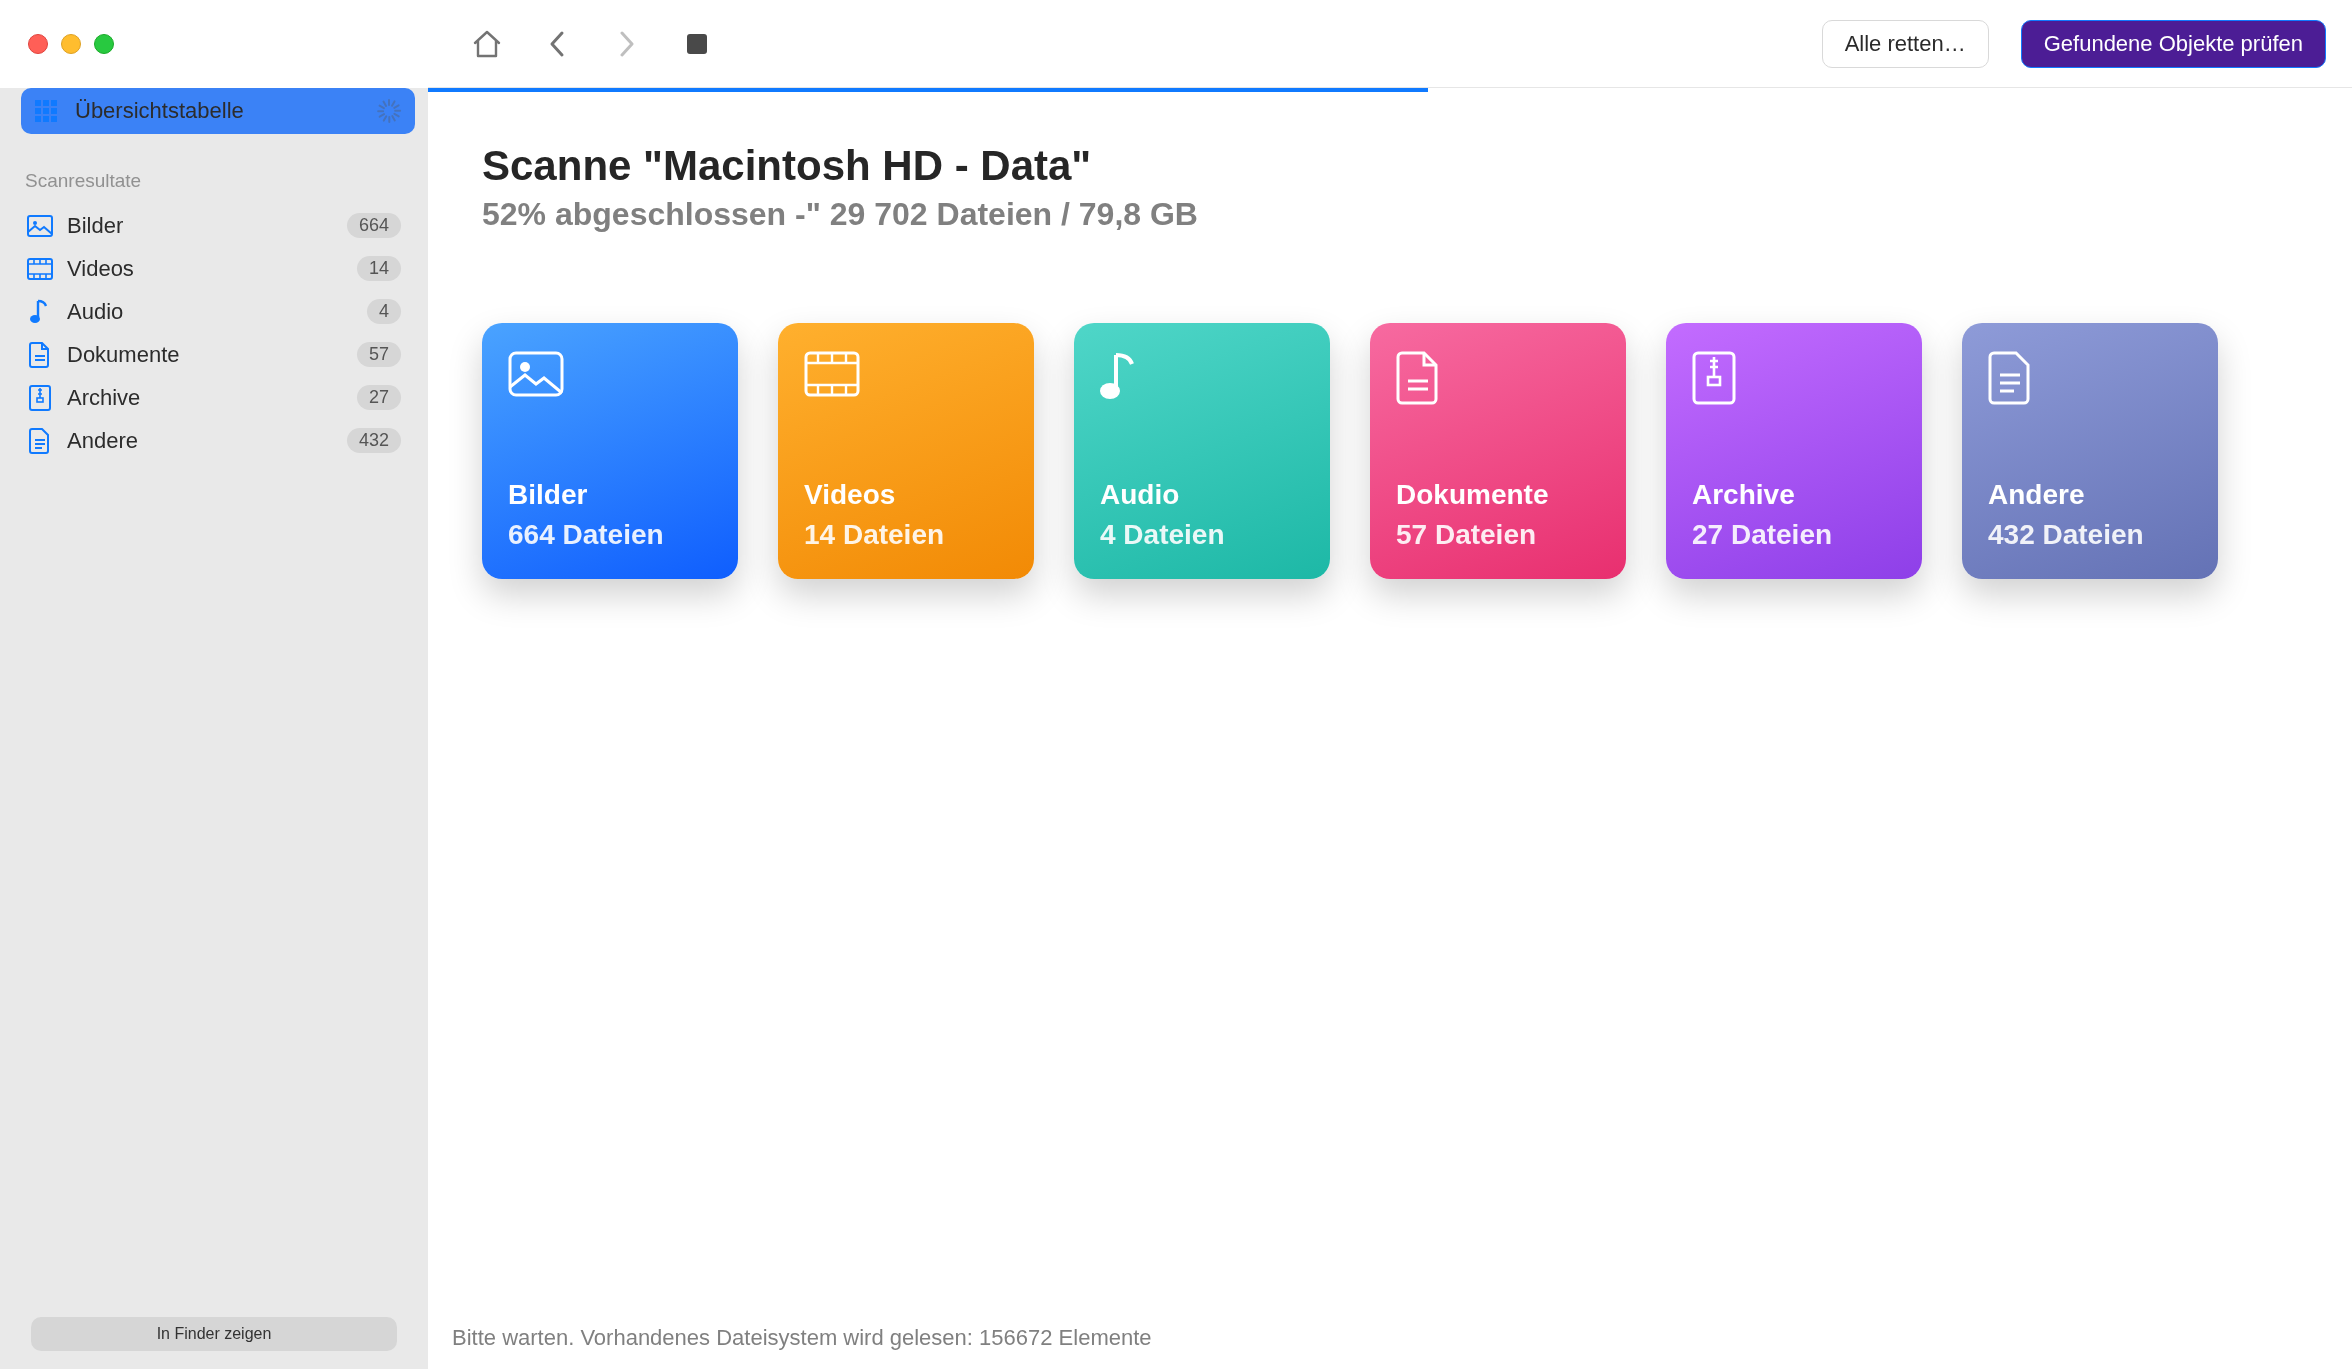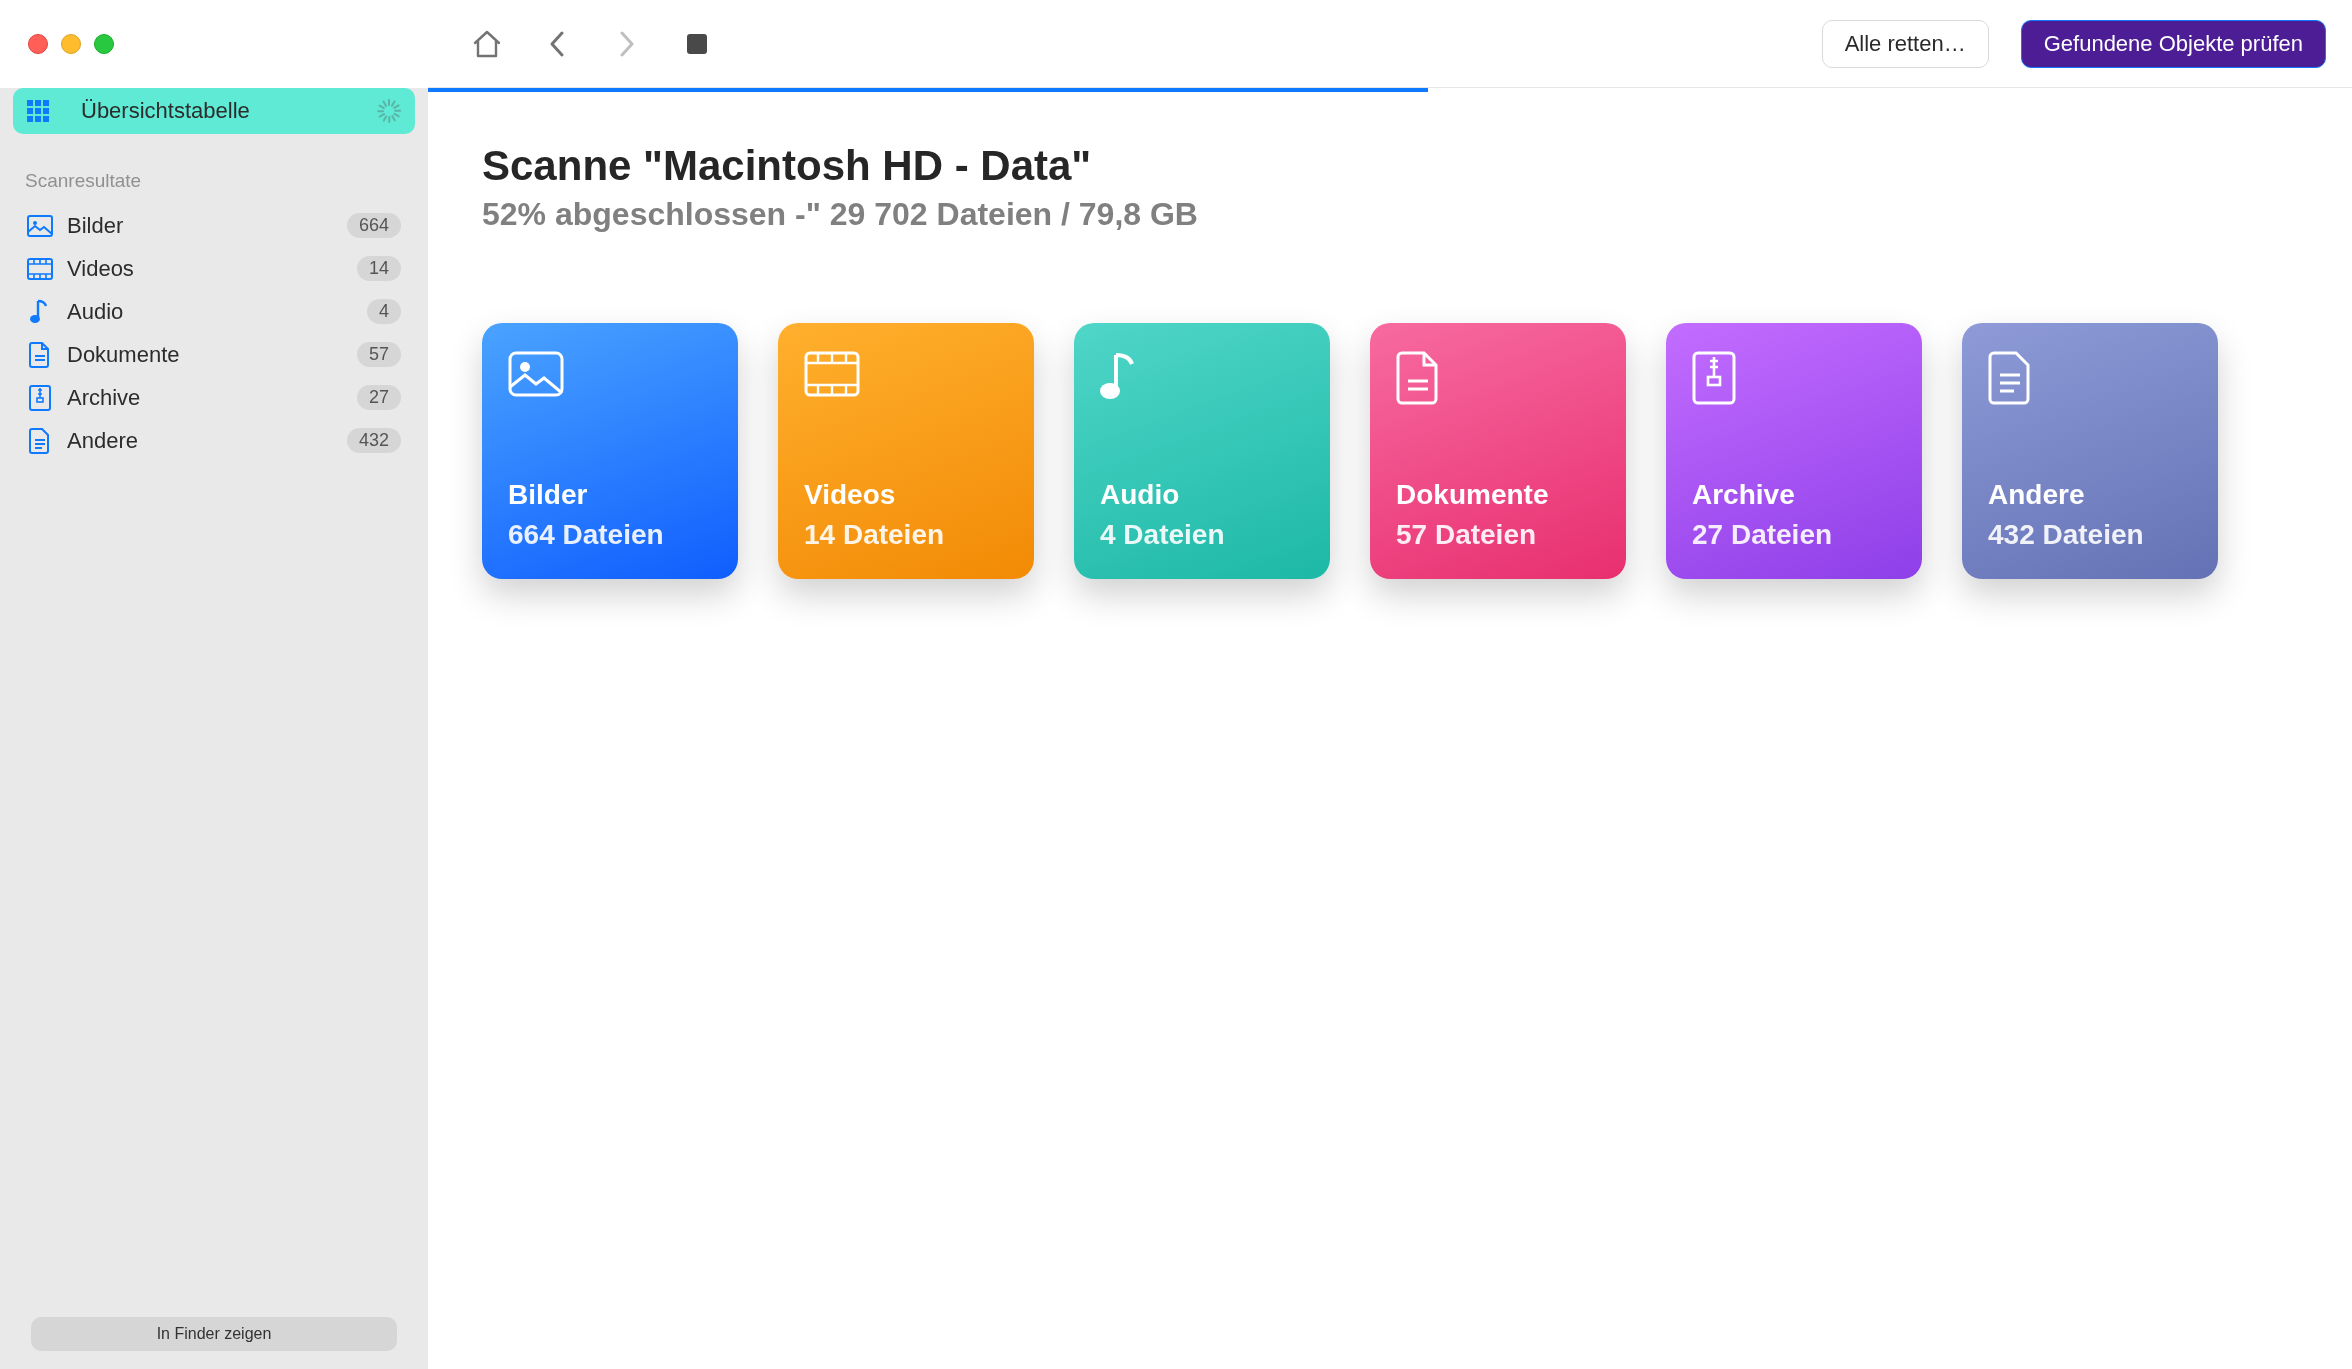--- a/index.html
+++ b/index.html
@@ -6,21 +6,21 @@
 body { width: 2352px; height: 1369px; transform-origin: 0 0; background: #fff; display: flex; flex-direction: column; overflow: hidden; }
 .titlebar { height: 88px; display: flex; align-items: center; padding: 0 28px; }
 .traffic { display: flex; gap: 13px; align-items: center; }
 .tl { width: 20px; height: 20px; border-radius: 50%; }
 .tl.red { background: #ff5f57; border: 1px solid #e0443e; }
 .tl.yellow { background: #ffbd2e; border: 1px solid #dea123; }
 .tl.green { background: #28c940; border: 1px solid #1aab29; }
 .body-row { flex: 1; display: flex; min-height: 0; }
 .sidebar { width: 428px; background: #e9e9e9; display: flex; flex-direction: column; padding: 0 13px 18px 13px; }
 .sb-pad { height: 0; }
-.sb-top { background: #5eead4; border-radius: 10px; padding: 10px 14px; display: flex; align-items: center; gap: 28px; }
+.sb-top { background: #3b82f6; border-radius: 10px; padding: 10px 14px; display: flex; align-items: center; gap: 14px; margin-left: 8px; }
 .grid-icon { color: #107aff; display: flex; flex-wrap: wrap; width: 26px; gap: 2px; }
 .grid-icon span { width: 6px; height: 6px; background: currentColor; }
 .sb-top .label { font-size: 22px; color: #2c2c2c; flex: 1; }
 .sb-section { margin-top: 36px; padding: 0 4px; }
 .sb-header { font-size: 19px; color: #919191; margin-bottom: 12px; padding-left: 8px; }
 .sb-item { display: flex; align-items: center; gap: 14px; padding: 8.5px 10px; border-radius: 10px; cursor: default; }
 .sb-item .icon { width: 26px; height: 26px; display: flex; align-items: center; justify-content: center; color: #107aff; flex-shrink: 0; }
 .sb-item .text { font-size: 22px; color: #2c2c2c; flex: 1; white-space: nowrap; overflow: hidden; text-overflow: ellipsis; }
 .sb-item .badge { background: #d6d6d6; color: #555; font-size: 18px; border-radius: 18px; padding: 2px 12px; min-width: 34px; text-align: center; }
 .sb-spacer { flex: 1; }
@@ -281,15 +281,16 @@
                 <path d="M12 24h20M12 32h20M12 40h14" stroke="#fff" stroke-width="3"></path>
               </svg>
           </div>
           <div class="card-title">Andere</div>
           <div class="card-sub">432 Dateien</div>
         </div>
 
       </div>
     </div>
 
+    <div class="status">Bitte warten. Vorhandenes Dateisystem wird gelesen: 156672 Elemente</div>
   </div>
 
 </div>
 
 </body></html>

